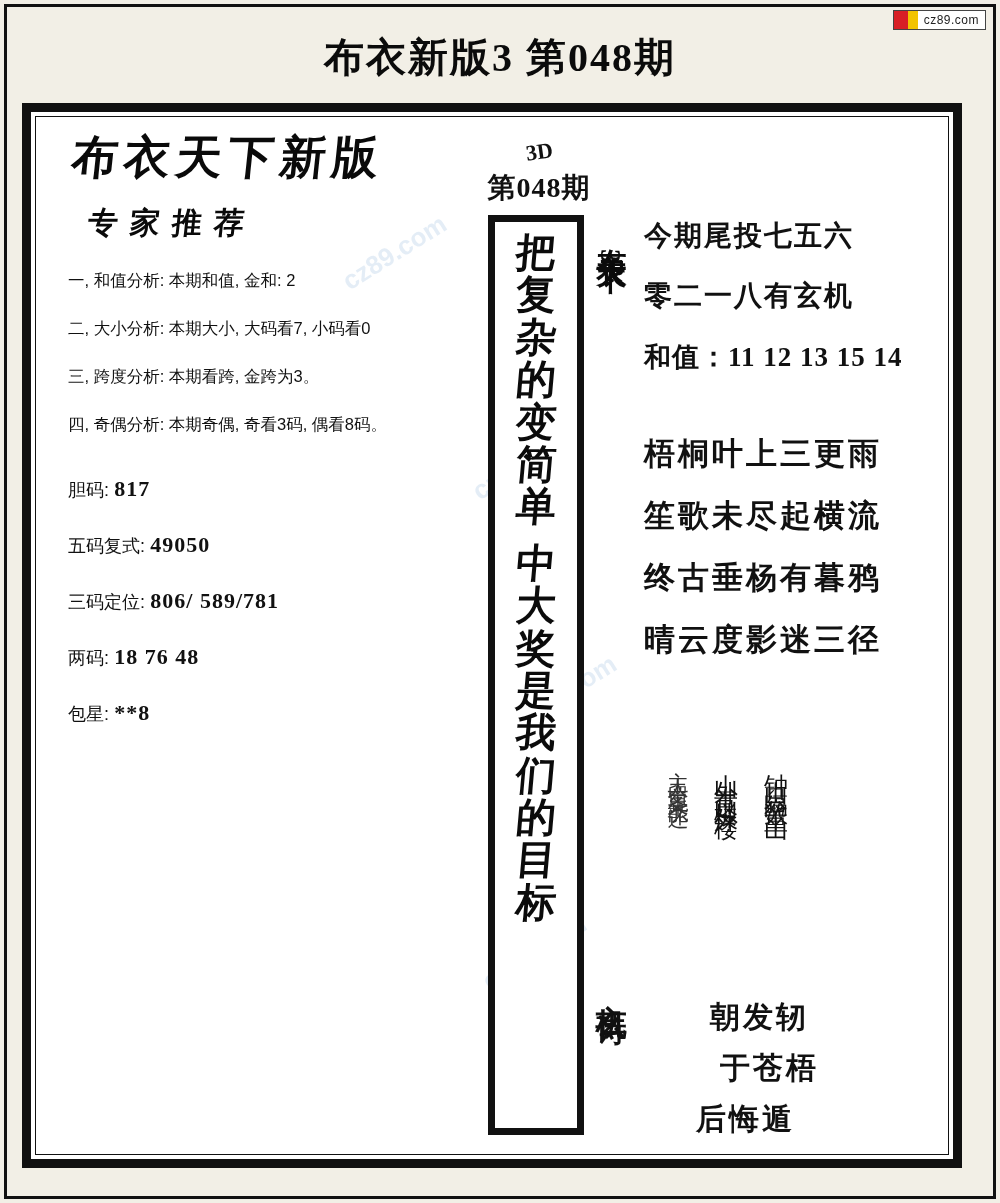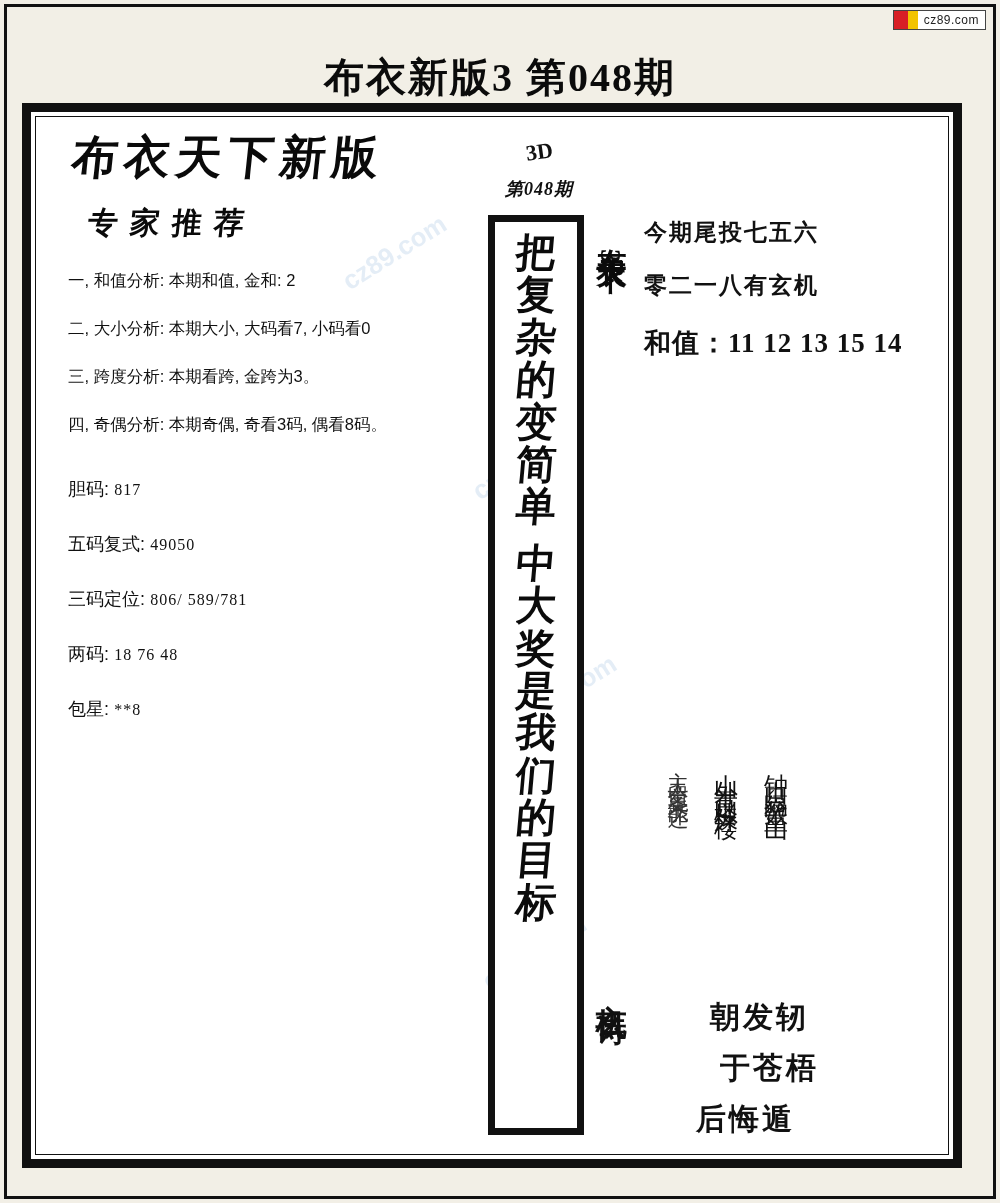--- a/index.html
+++ b/index.html
@@ -43,21 +43,20 @@
   
   .title {
     position: absolute;
     left: 0; top: 30px;
     width: 1000px;
     text-align: center;
     font-size: 40px;
     font-weight: bold;
     letter-spacing: 2px;
     color: #0b0b0b;
-    margin-top: 20px;
   }
 
   
   .card {
     position: absolute;
     left: 22px; top: 103px;
     width: 940px; height: 1065px;
     border: 9px solid #111;
     background: #ffffff;
   }
@@ -113,21 +112,21 @@
     white-space: nowrap;
   }
 
   .picks { margin: 40px 0 0 14px; }
   .picks .prow {
     font-size: 21px;
     margin-bottom: 30px;
     white-space: nowrap;
   }
   .picks .plabel { font-family: "Liberation Sans", sans-serif; font-size: 18px; }
-  .picks .pval { font-weight: normal; font-size: 16px; letter-spacing: 1px; text-align: center; }
+  .picks .pval { font-weight: bold; font-size: 22px; letter-spacing: 1px; text-align: center; }
 
   
   .banner {
     position: absolute;
     left: 452px; top: 98px;
     width: 96px; height: 920px;
     border: 7px solid #111;
     background: #fff;
     display: flex;
     flex-direction: column;
@@ -146,21 +145,21 @@
 
   .center-top {
     position: absolute;
     left: 448px; top: 22px;
     width: 110px;
     text-align: center;
     font-family: "Liberation Serif", serif;
     font-weight: bold;
   }
   .center-top .t3d { font-size: 22px; transform: rotate(-8deg); display: inline-block; }
-  .center-top .tissue { font-size: 18px; margin-top: 12px; letter-spacing: 1px; font-style: italic; }
+  .center-top .tissue { font-size: 28px; margin-top: 4px; letter-spacing: 1px; }
 
   .banner-right {
     position: absolute;
     left: 556px; top: 108px;
     width: 46px;
     text-align: center;
     font-family: "Liberation Serif", serif;
     font-weight: bold;
     font-size: 30px;
     line-height: 1.28;
@@ -173,21 +172,21 @@
     text-align: center;
     font-family: "Liberation Serif", serif;
     font-weight: bold;
     font-size: 31px;
     line-height: 1.22;
   }
 
   
   .right-col { position: absolute; left: 608px; top: 100px; width: 300px; }
   .rhyme {
-    font-size: 23px;
+    font-size: 28px;
     font-weight: bold;
     letter-spacing: 2px;
     margin-bottom: 22px;
     white-space: nowrap;
   }
   .hezhi {
     font-size: 27px;
     font-weight: bold;
     letter-spacing: 1px;
     margin-top: 24px;
@@ -322,20 +321,26 @@
     <div class="xuanji">
       <div style="writing-mode:vertical-rl; letter-spacing:5px;">玄机诗</div>
     </div>
 
     <div class="right-col">
       <div class="rhyme">今期尾投七五六</div>
       <div class="rhyme">零二一八有玄机</div>
       <div class="hezhi">
         <span>和值：</span><span>11 12 13 15 14</span>
       </div>
+      <div class="poem">
+        <div>梧桐叶上三更雨</div>
+        <div>笙歌未尽起横流</div>
+        <div>终古垂杨有暮鸦</div>
+        <div>晴云度影迷三径</div>
+      </div>
     </div>
 
     <div class="vpoem">
       <div class="vline">钟山只隔数重山</div>
       <div class="vline">山外青山楼外楼</div>
       <div class="vline small">主人留客未能还</div>
     </div>
 
     <div class="bottom-right">
       <div>朝发轫</div>

